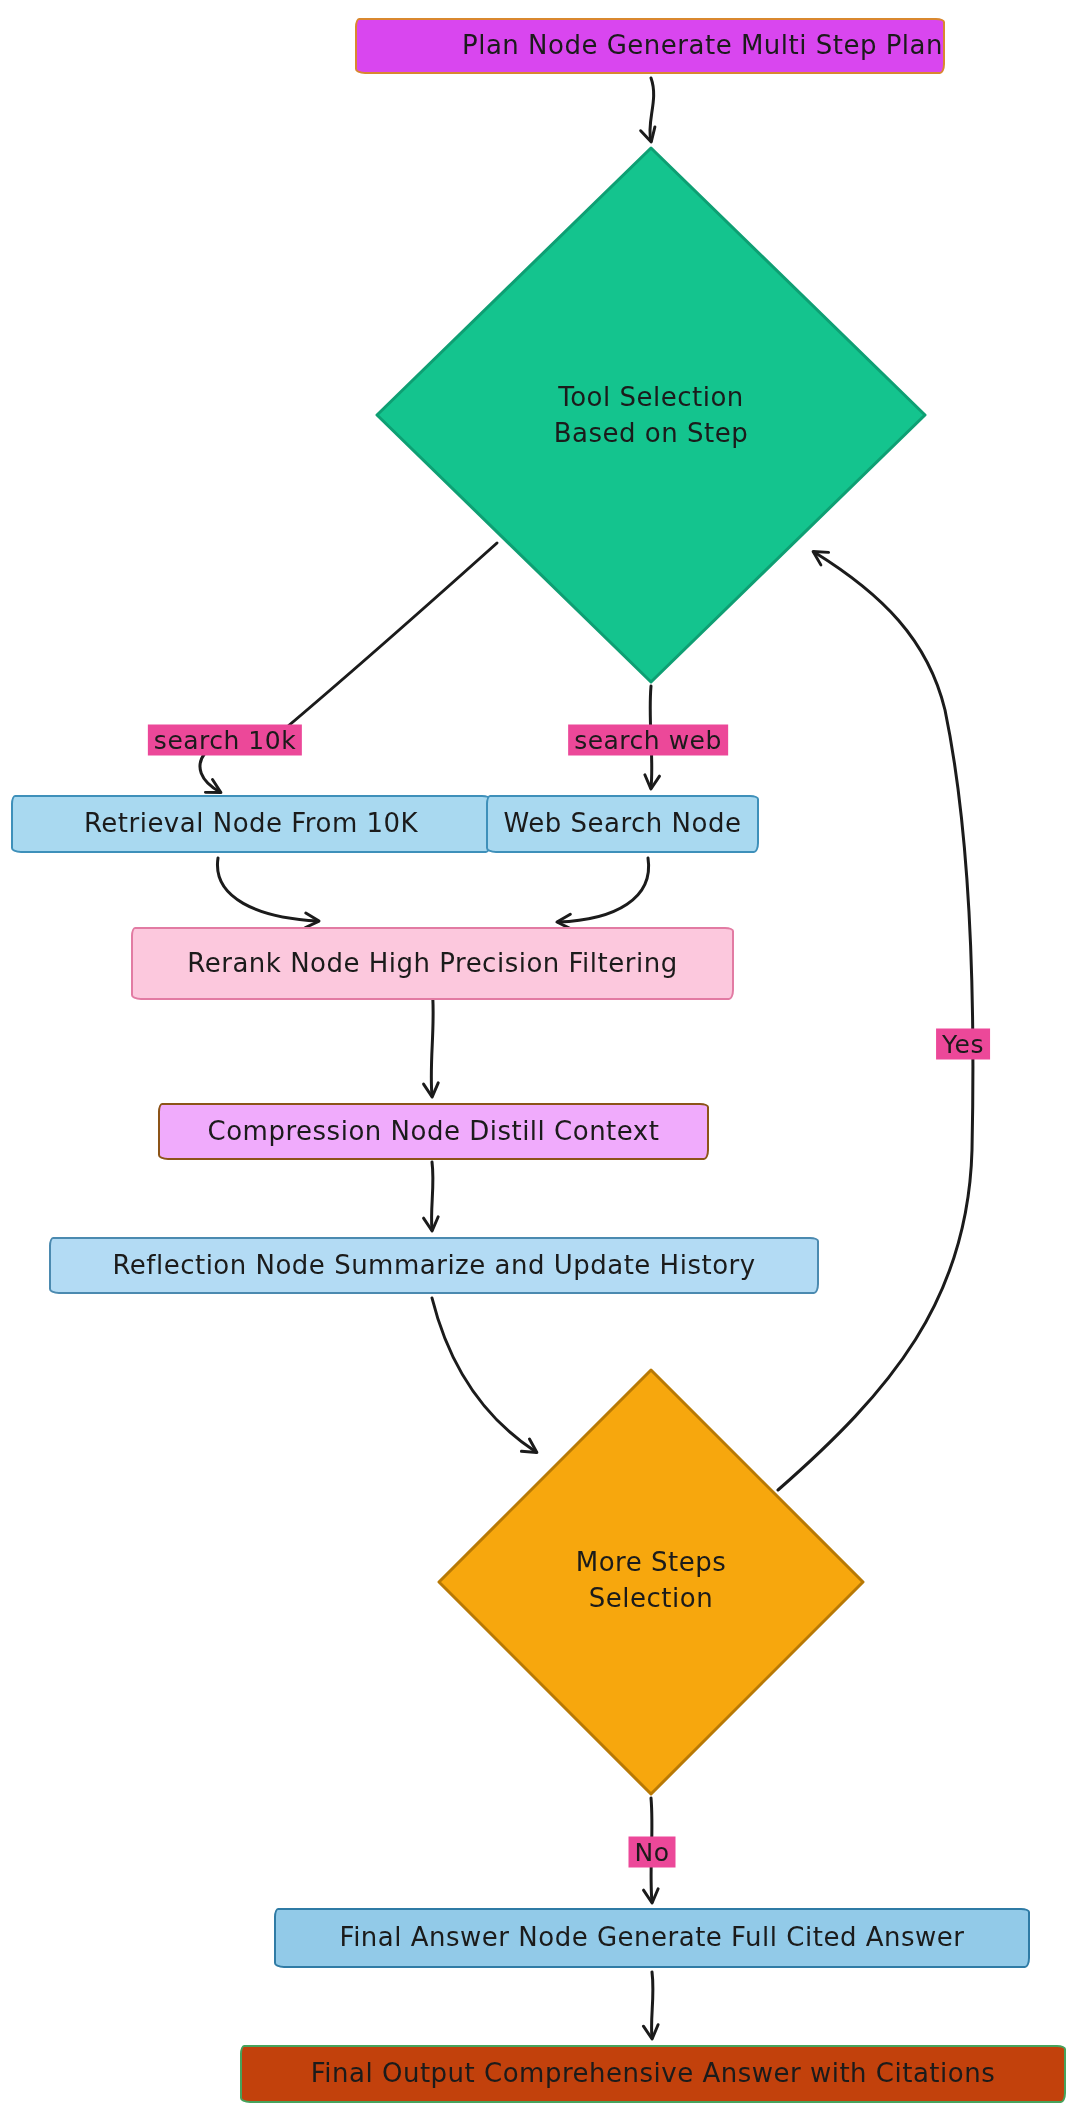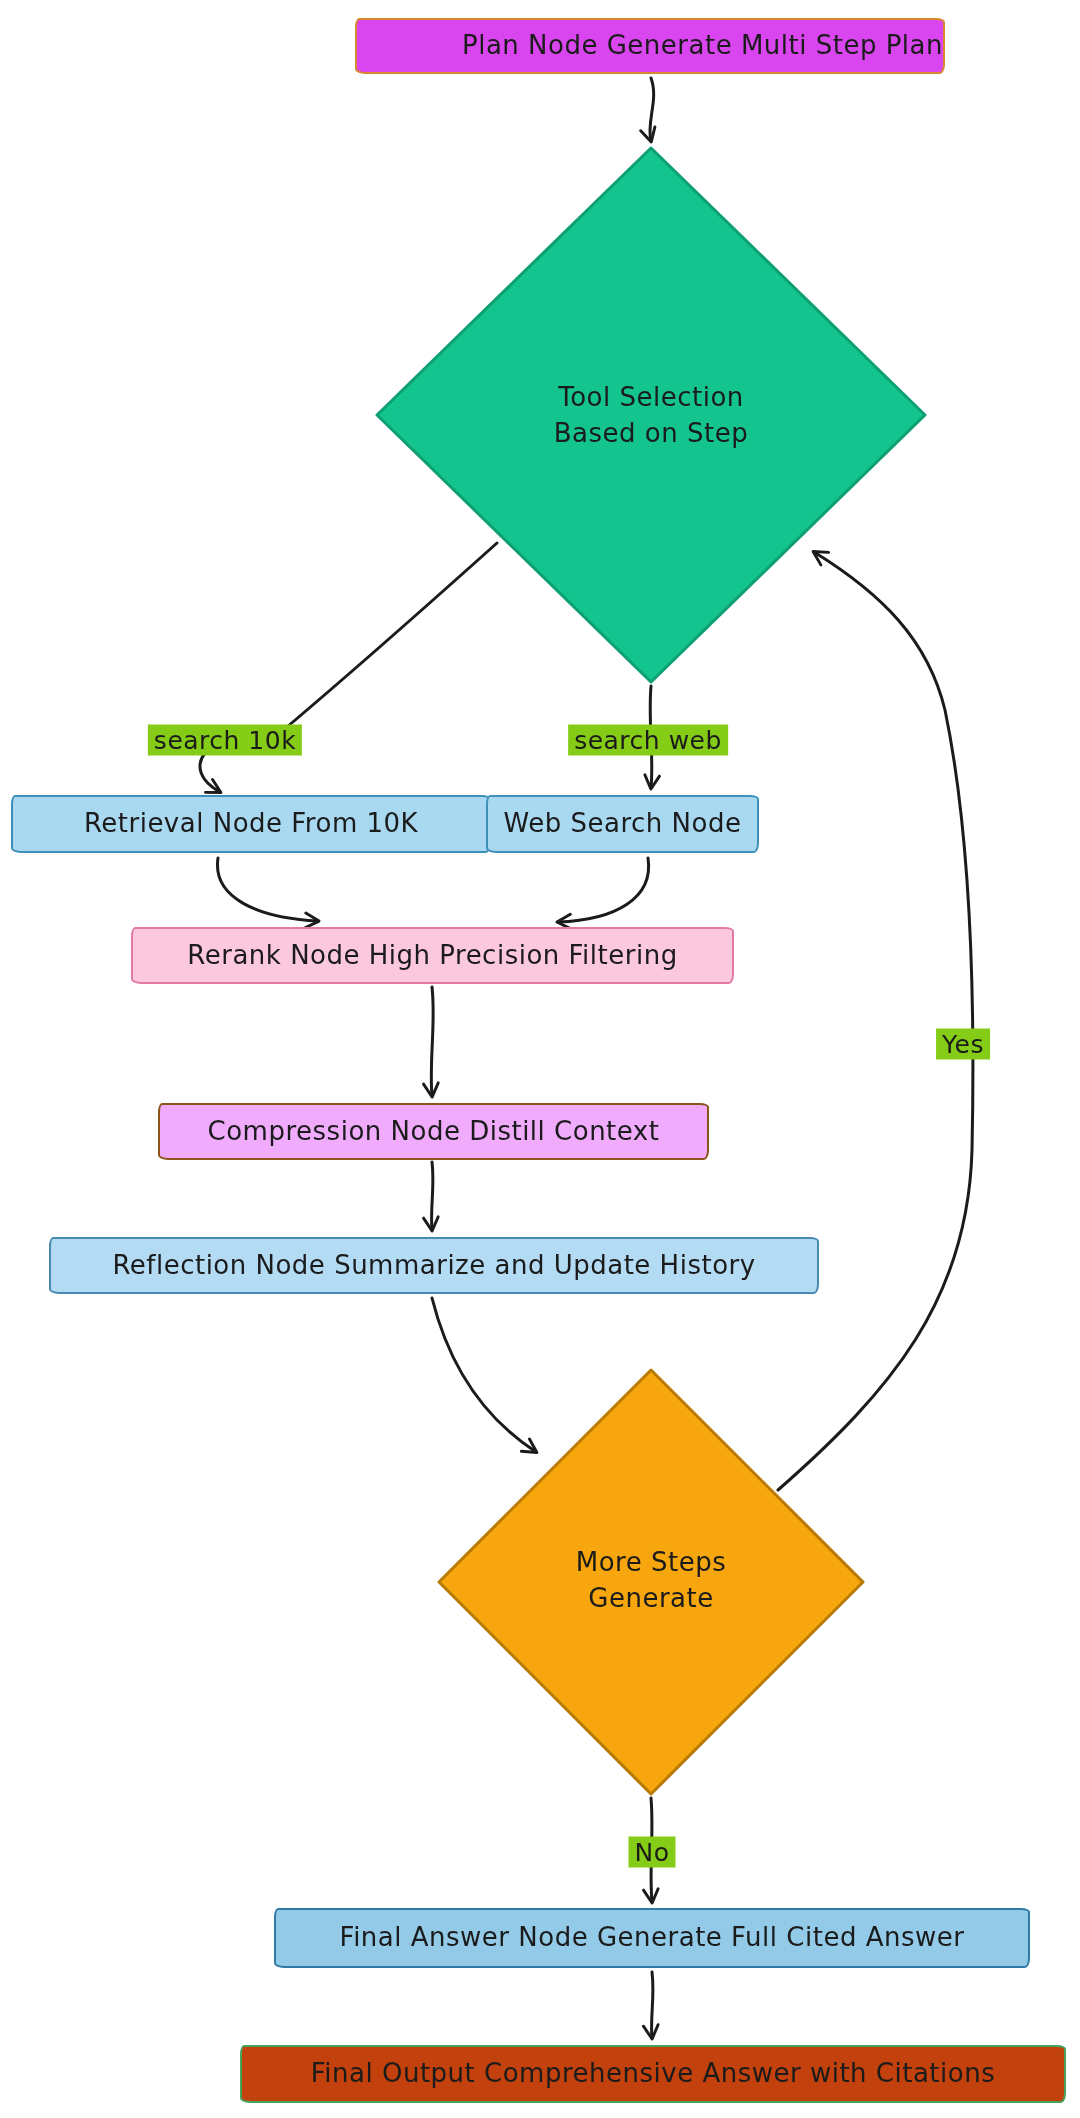--- a/index.html
+++ b/index.html
@@ -44,30 +44,30 @@
     text-align: center;
     letter-spacing: 0.5px;
     pointer-events: none;
   }
 
   .edge-label {
     position: absolute;
     transform: translate(-50%, -50%);
     font-size: 25px;
     letter-spacing: 0.5px;
-    background: #84cc16;
+    background: #ec4899;
     padding: 1px 6px;
     white-space: nowrap;
   }
 
   
   .n-plan         { left: 355px; top: 18px;   width: 590px; height: 56px; }
   .n-retrieval    { left: 11px;  top: 795px;  width: 480px; height: 58px; }
   .n-websearch    { left: 486px; top: 795px;  width: 273px; height: 58px; }
-  .n-rerank       { left: 131px; top: 927px;  width: 603px; height: 57px; }
+  .n-rerank       { left: 131px; top: 927px;  width: 603px; height: 73px; }
   .n-compression  { left: 158px; top: 1103px; width: 551px; height: 57px; }
   .n-reflection   { left: 49px;  top: 1237px; width: 770px; height: 57px; }
   .n-finalanswer  { left: 274px; top: 1908px; width: 756px; height: 60px; }
   .n-finaloutput  { left: 240px; top: 2045px; width: 826px; height: 58px; }
 
   .dl-toolselection { left: 451px; top: 355px;  width: 400px; height: 120px; }
   .dl-moresteps     { left: 476px; top: 1520px; width: 350px; height: 120px; }
 
   .el-search10k { left: 225px; top: 740px; }
   .el-searchweb { left: 648px; top: 740px; }
@@ -137,21 +137,21 @@
     <span>Final Output Comprehensive Answer with Citations</span>
   </div>
 
   <div class="diamond-label dl-toolselection">
     <div>Tool Selection</div>
     <div>Based on Step</div>
   </div>
 
   <div class="diamond-label dl-moresteps">
     <div>More Steps</div>
-    <div>Generate</div>
+    <div>Selection</div>
   </div>
 
   <div class="edge-label el-search10k">search 10k</div>
   <div class="edge-label el-searchweb">search web</div>
   <div class="edge-label el-yes">Yes</div>
   <div class="edge-label el-no">No</div>
 
 </div>
 
 </body></html>

